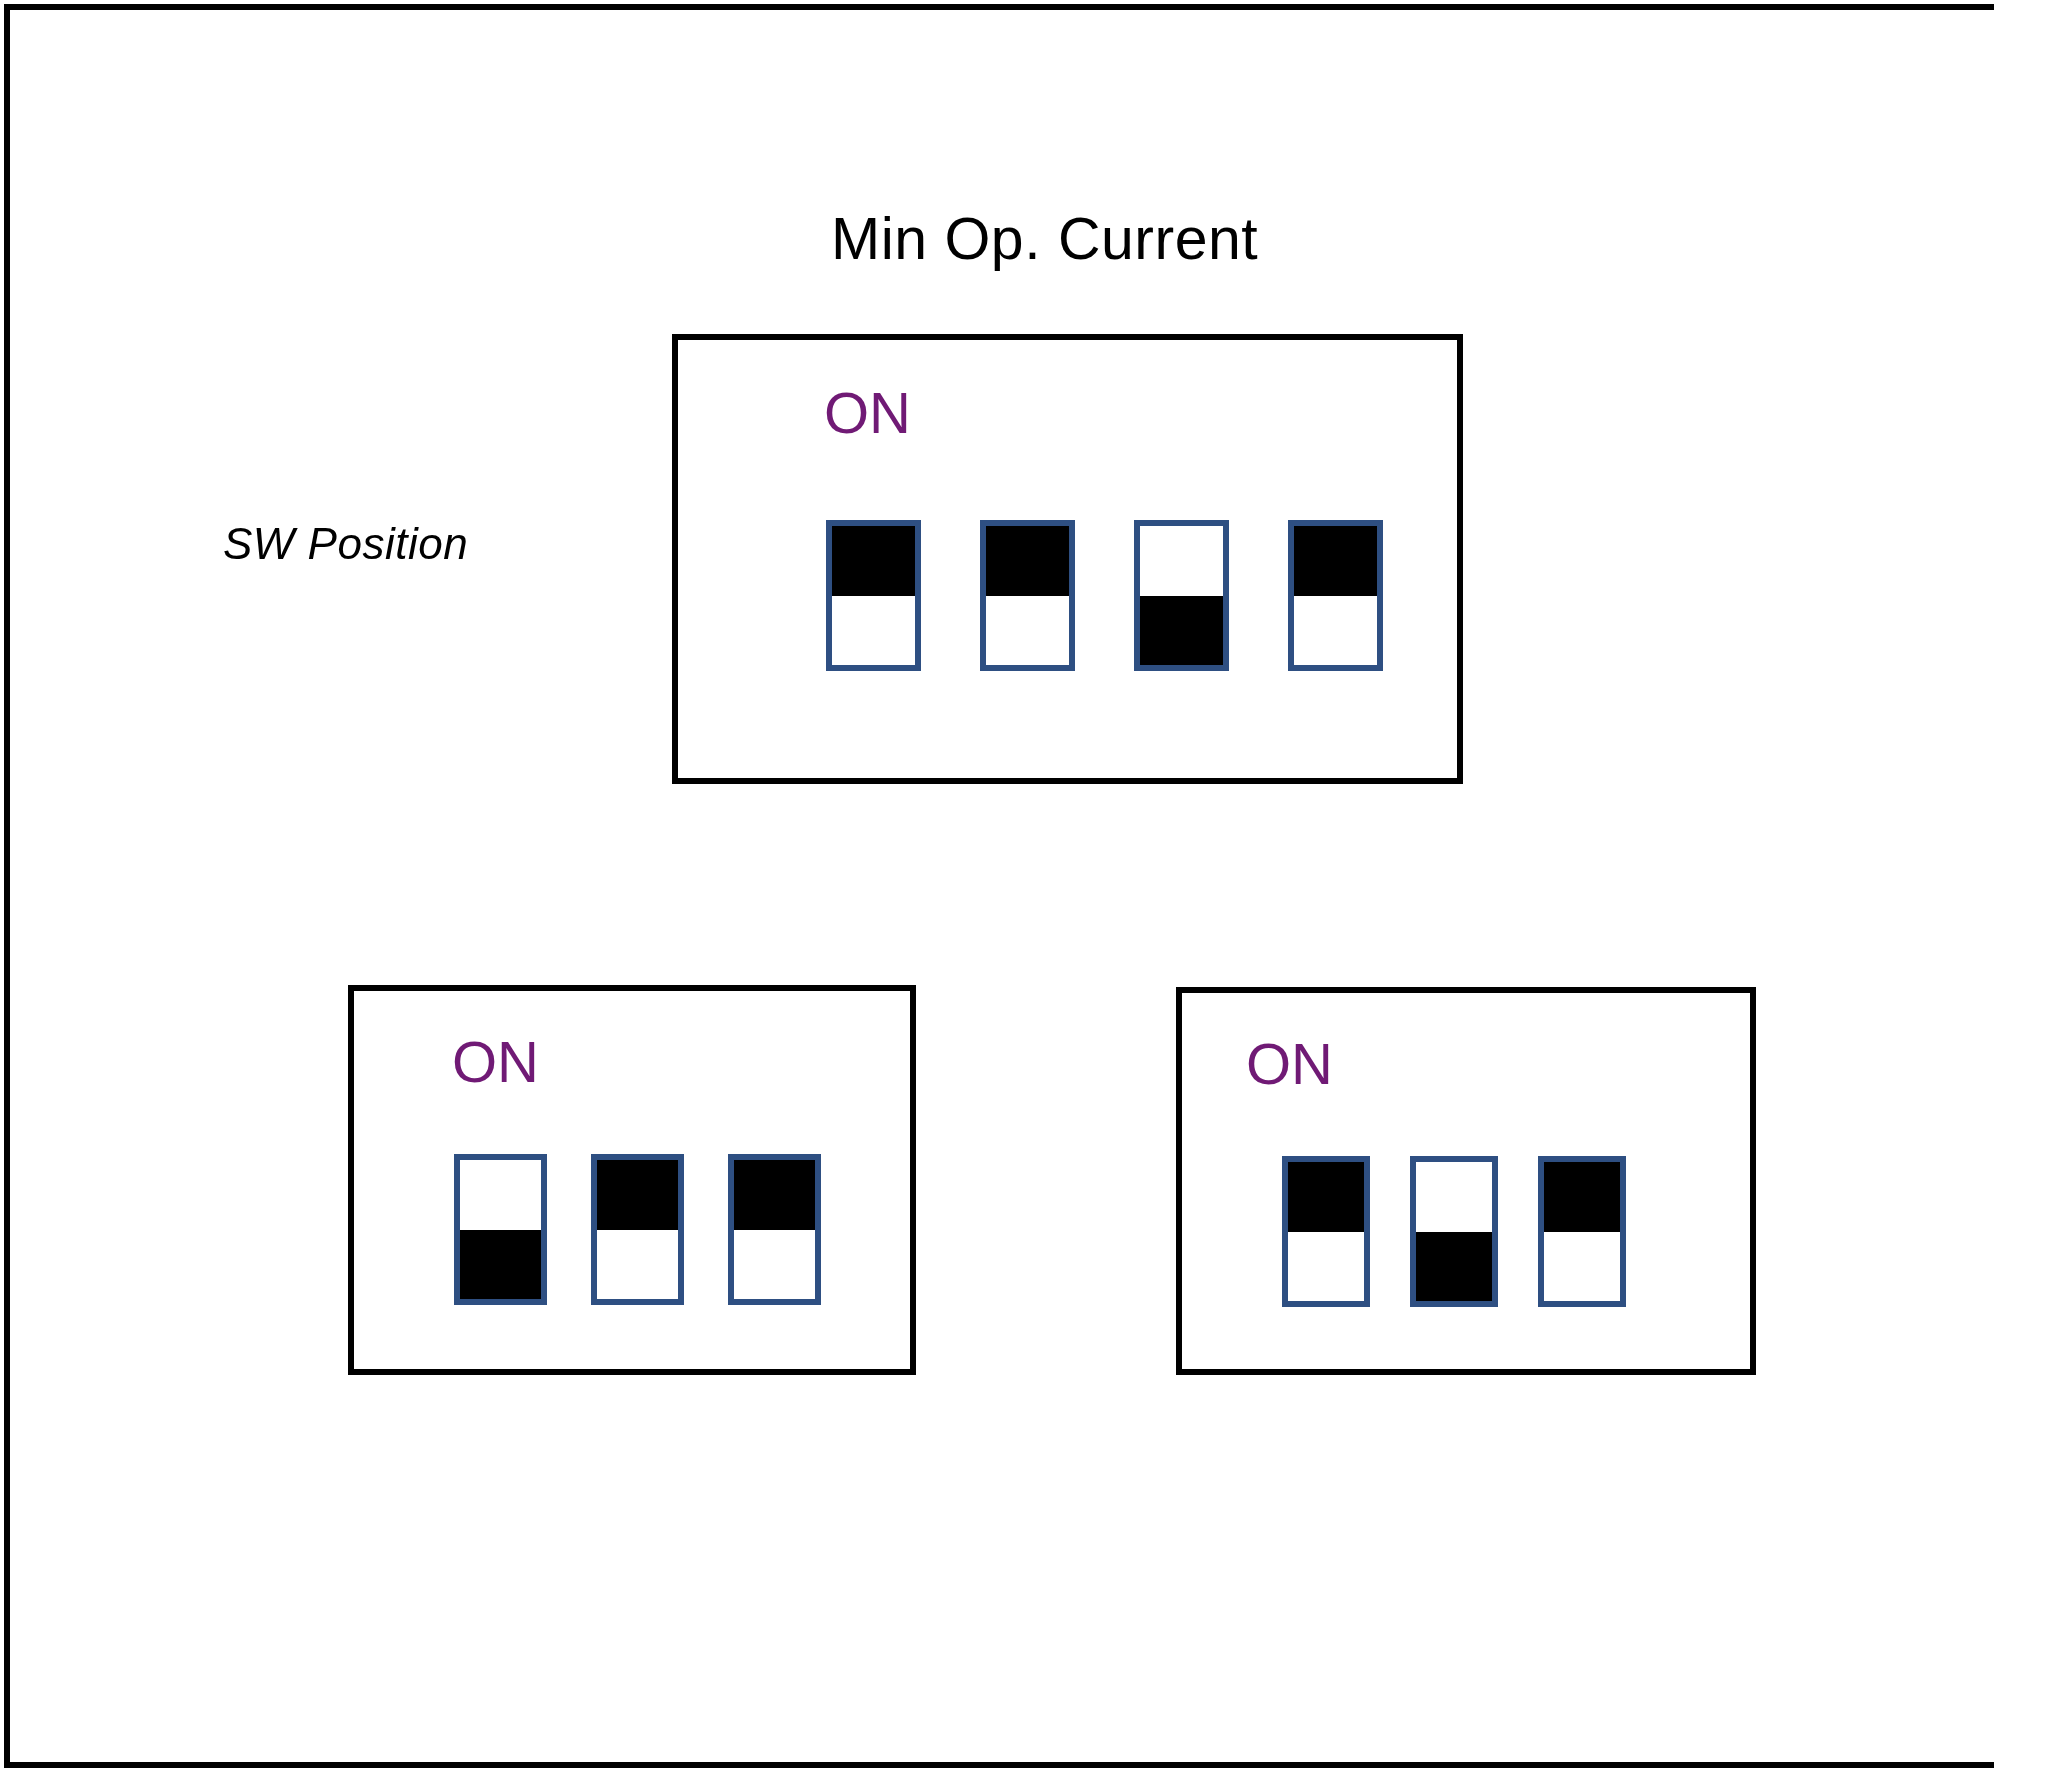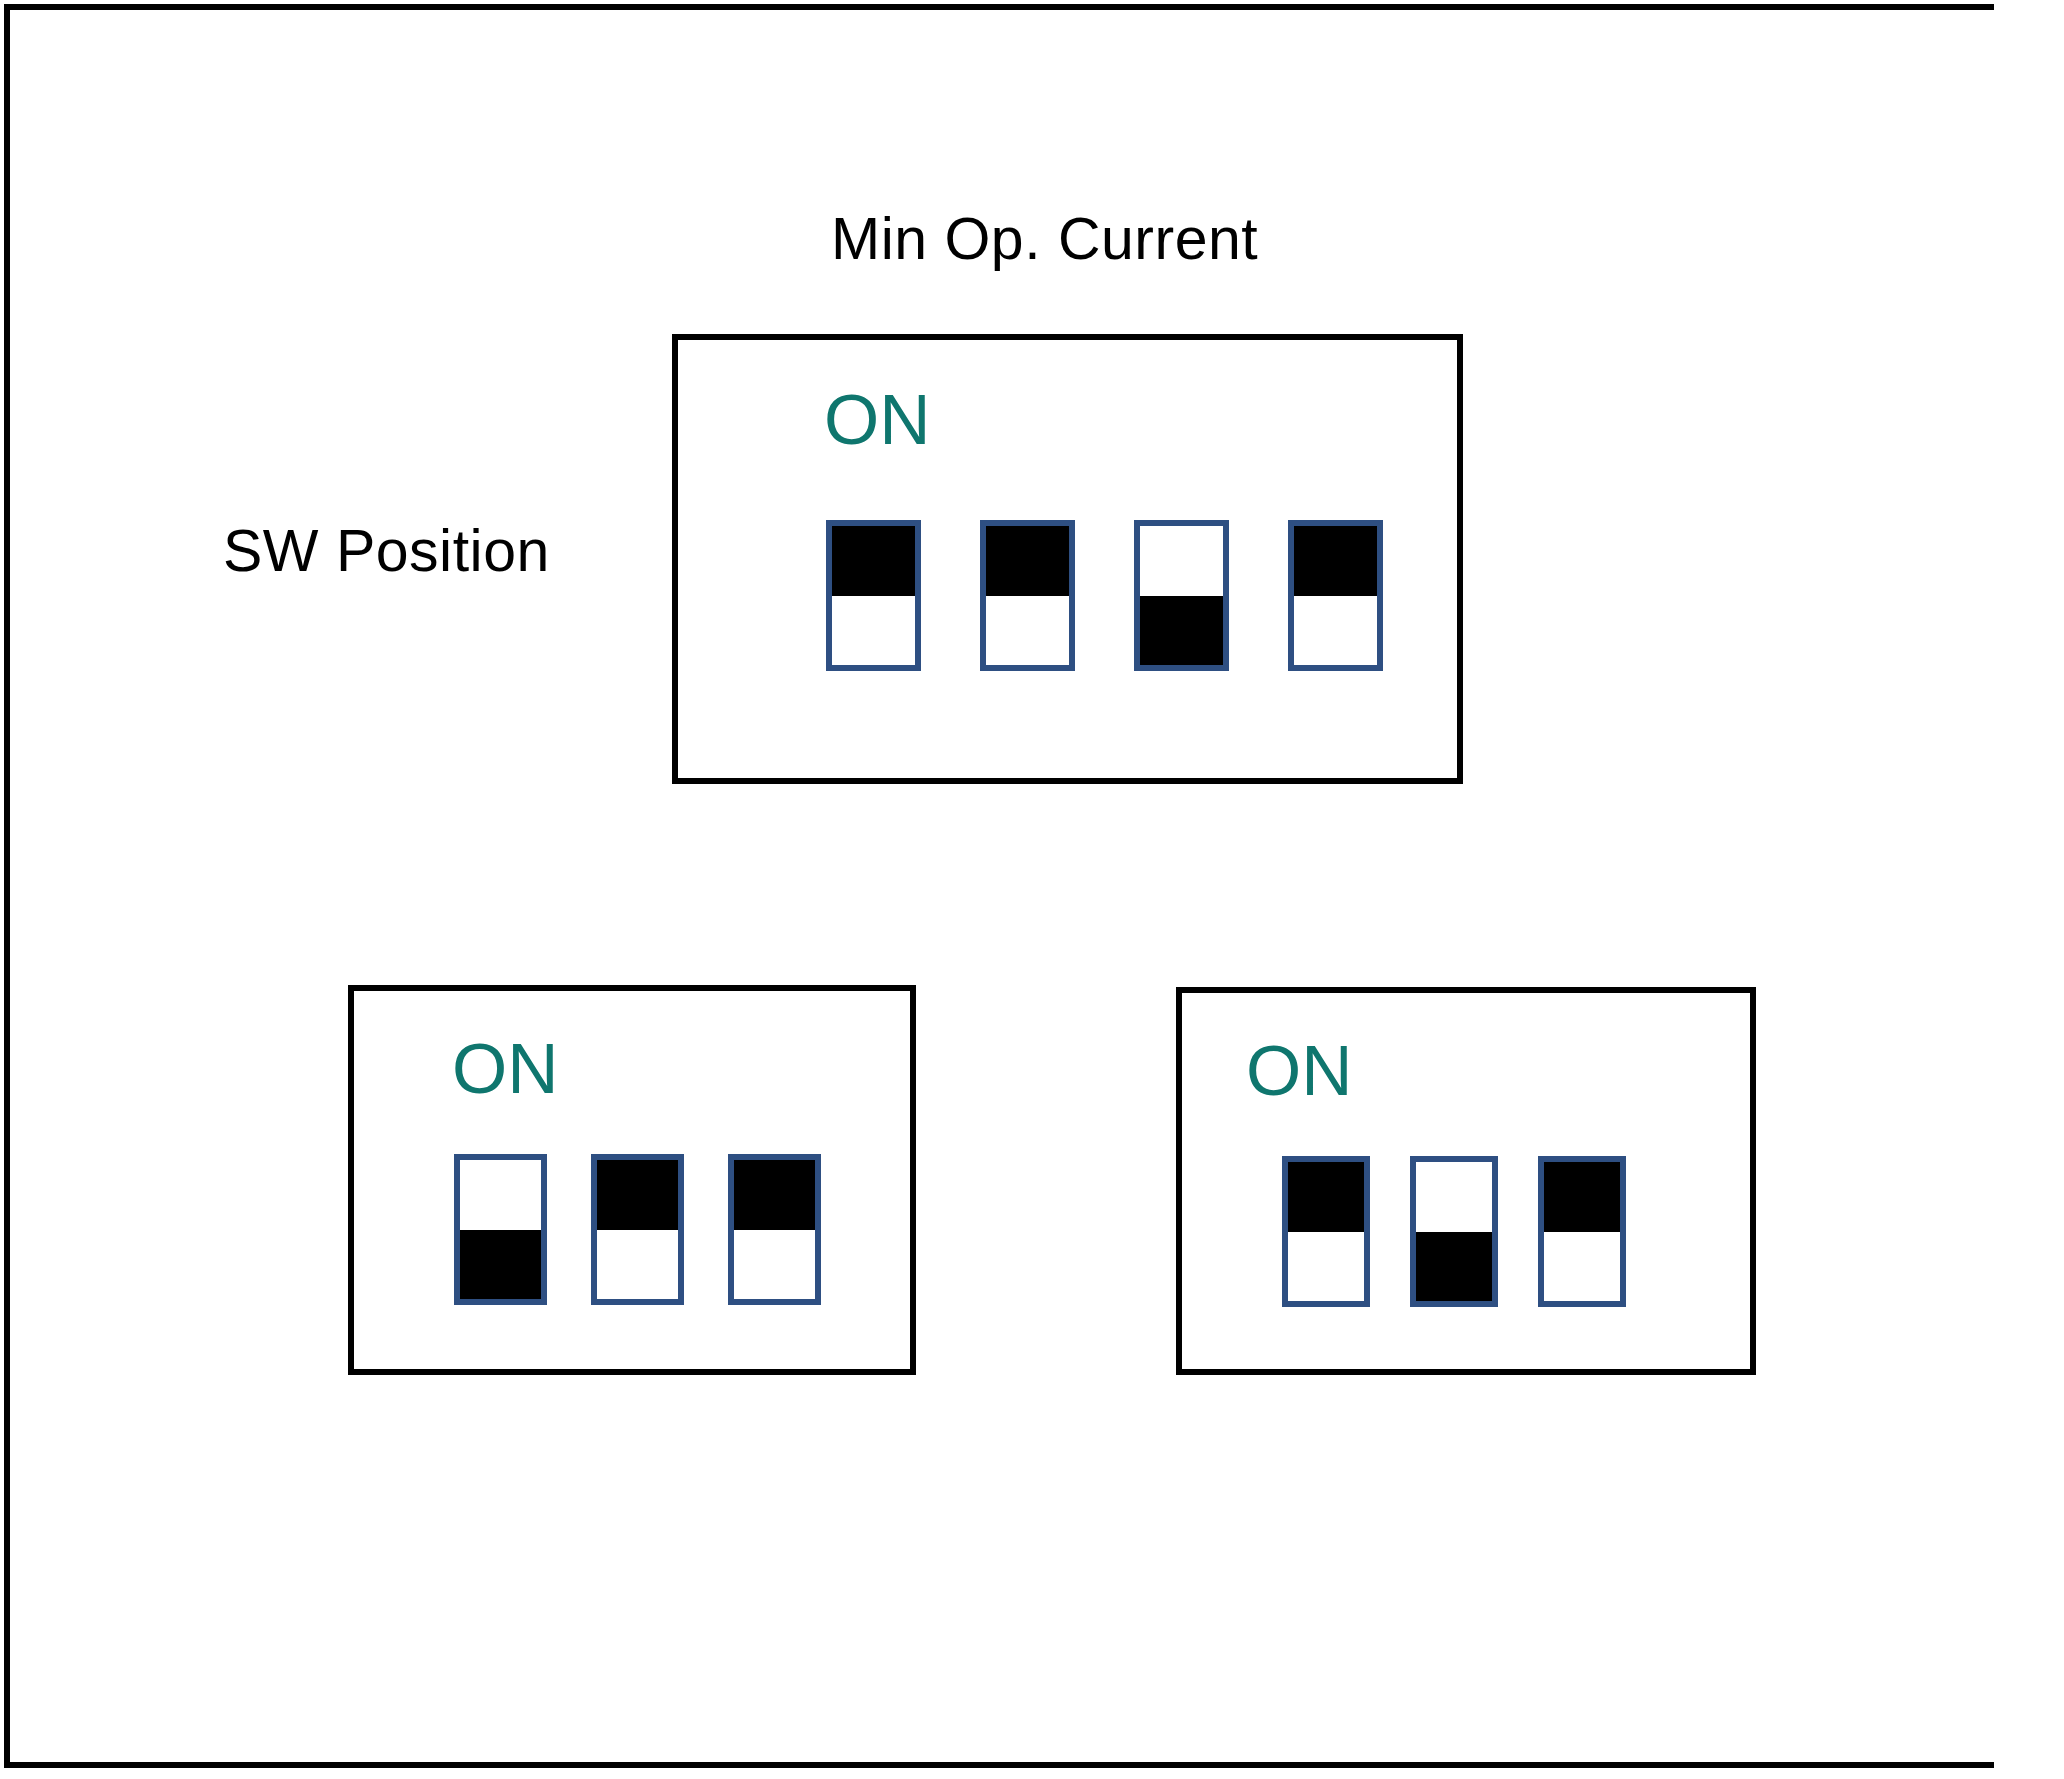--- a/index.html
+++ b/index.html
@@ -38,41 +38,42 @@
     white-space: nowrap;
     line-height: 1;
   }
 
   .title-label {
     font-size: 59px;
     letter-spacing: 0.5px;
   }
 
   .side-label {
-    font-size: 59px;
+    font-size: 44px;
     letter-spacing: 0.5px;
+    font-style: italic;
   }
 
   .caption-label {
     font-size: 59px;
     letter-spacing: 0.5px;
   }
 
   
   .sw-panel {
     position: absolute;
     border: 6.6px solid #000000;
     box-sizing: border-box;
     background: #ffffff;
   }
 
   .on-label {
     position: absolute;
-    font-size: 71px;
-    color: #0f766e;
+    font-size: 58px;
+    color: #701a75;
     line-height: 1;
     white-space: nowrap;
   }
 
   
   .sw-row {
     position: absolute;
     display: flex;
   }
 

